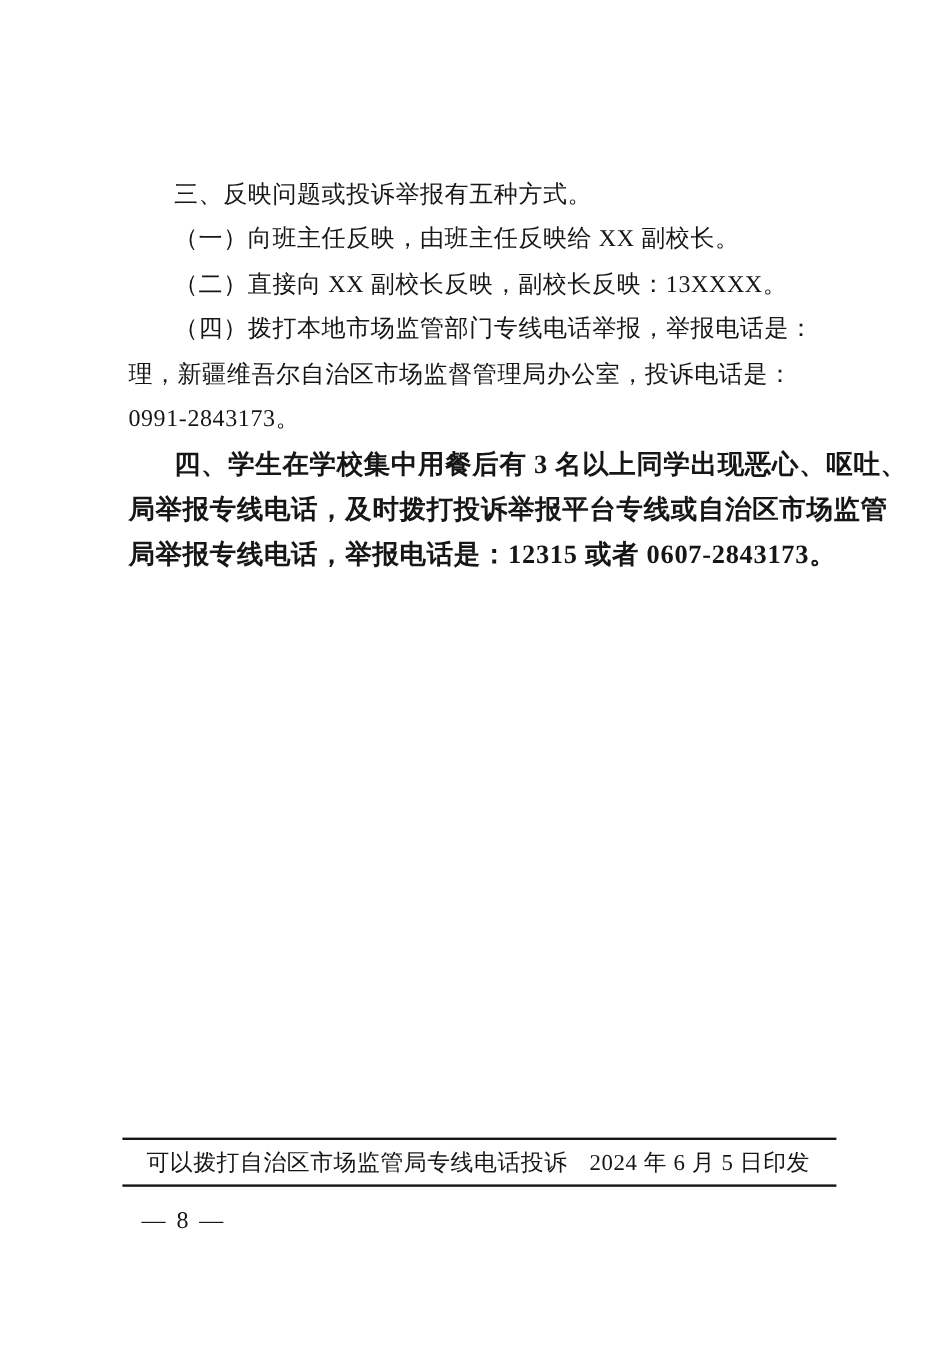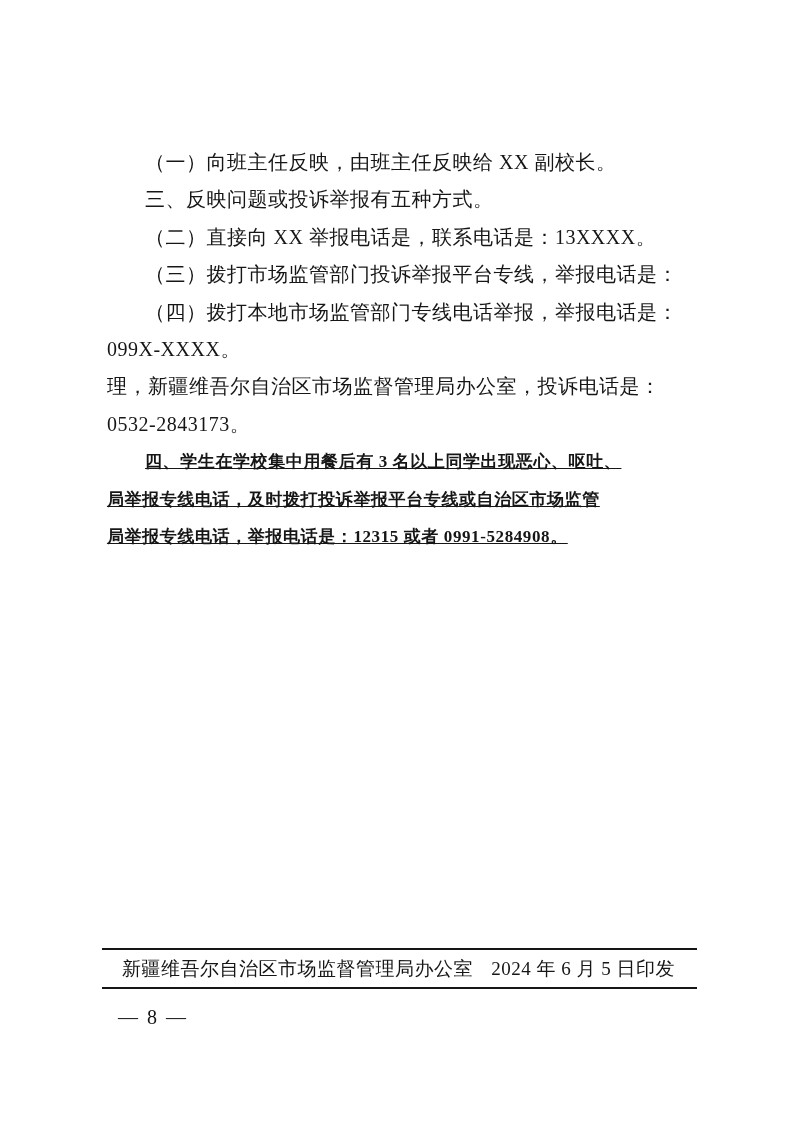--- a/index.html
+++ b/index.html
@@ -32,23 +32,22 @@
     font-size: 20px;
     letter-spacing: 0.5px;
     white-space: nowrap;
     text-align: left;
   }
   .line.indent {
     text-indent: 38px;
   }
   .line.bold {
     font-weight: bold;
-    font-size: 17px;
+    font-size: 22px;
     letter-spacing: 0.6px;
-    text-decoration: underline;
   }
   .footer {
     position: absolute;
     left: 102px;
     top: 948px;
     width: 595px;
     box-sizing: border-box;
     border-top: 2.5px solid #161616;
     border-bottom: 2.5px solid #161616;
     height: 41px;
@@ -70,33 +69,31 @@
     letter-spacing: 2px;
     white-space: nowrap;
   }
 </style>
 </head>
 <body>
 
 <div class="page">
 
   <div class="content">
+    <div class="line indent">三、反映问题或投诉举报有五种方式。</div>
     <div class="line indent">（一）向班主任反映，由班主任反映给 XX 副校长。</div>
-    <div class="line indent">三、反映问题或投诉举报有五种方式。</div>
-    <div class="line indent">（二）直接向 XX 举报电话是，联系电话是：13XXXX。</div>
-    <div class="line indent">（三）拨打市场监管部门投诉举报平台专线，举报电话是：</div>
+    <div class="line indent">（二）直接向 XX 副校长反映，副校长反映：13XXXX。</div>
     <div class="line indent">（四）拨打本地市场监管部门专线电话举报，举报电话是：</div>
-    <div class="line">099X-XXXX。</div>
     <div class="line">理，新疆维吾尔自治区市场监督管理局办公室，投诉电话是：</div>
-    <div class="line">0532-2843173。</div>
+    <div class="line">0991-2843173。</div>
     <div class="line indent bold">四、学生在学校集中用餐后有 3 名以上同学出现恶心、呕吐、</div>
     <div class="line bold">局举报专线电话，及时拨打投诉举报平台专线或自治区市场监管</div>
-    <div class="line bold">局举报专线电话，举报电话是：12315 或者 0991-5284908。</div>
+    <div class="line bold">局举报专线电话，举报电话是：12315 或者 0607-2843173。</div>
   </div>
 
   <div class="footer">
-    <span>新疆维吾尔自治区市场监督管理局办公室</span>
+    <span>可以拨打自治区市场监管局专线电话投诉</span>
     <span>2024 年 6 月 5 日印发</span>
   </div>
 
   <div class="page-number">— 8 —</div>
 
 </div>
 
 </body></html>

